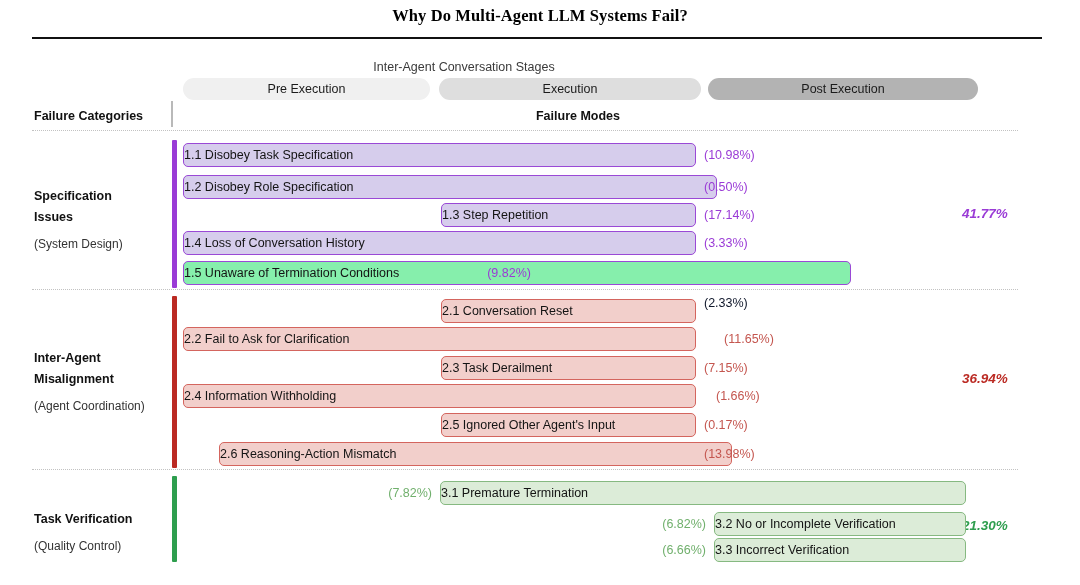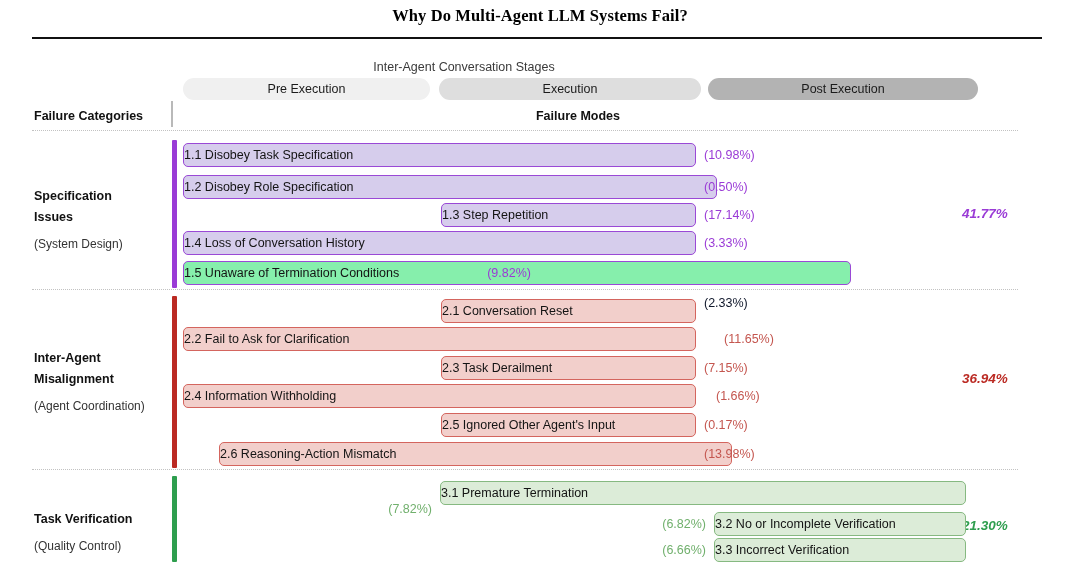--- a/index.html
+++ b/index.html
@@ -191,19 +191,19 @@
       <div class="pct right-of" style="top: 413px; color: rgb(196, 86, 79); left: 704px; width: 90px;">(0.17%)</div>
       <div class="bar" style="left: 183px; width: 513px; top: 442px; background: rgb(242, 207, 203); border-color: rgb(212, 101, 94); margin-left: 36px;"><span class="txt">2.6 Reasoning-Action Mismatch</span></div>
       <div class="pct right-of" style="top: 442px; color: rgb(196, 86, 79); left: 704px; width: 90px;">(13.98%)</div>
       <div class="cat-accent" style="top: 476px; height: 86px; background: rgb(46, 158, 78);"></div>
       <div class="cat-label" style="top: 509px;">
         <div class="l1">Task Verification</div>
         <div class="l2">(Quality Control)</div>
       </div>
       <div class="cat-total" style="top: 518px; color: rgb(46, 158, 78);">21.30%</div>
       <div class="bar" style="left: 440px; width: 526px; top: 481px; background: rgb(220, 236, 216); border-color: rgb(134, 185, 129);"><span class="txt">3.1  Premature Termination</span></div>
-      <div class="pct left-of" style="top: 481px; color: rgb(113, 176, 109); left: 342px; width: 90px; margin-top: 16px;">(7.82%)</div>
+      <div class="pct left-of" style="top: 481px; color: rgb(113, 176, 109); left: 342px; width: 90px;">(7.82%)</div>
       <div class="bar" style="left: 714px; width: 252px; top: 512px; background: rgb(220, 236, 216); border-color: rgb(134, 185, 129);"><span class="txt">3.2 No or Incomplete Verification</span></div>
       <div class="pct left-of" style="top: 512px; color: rgb(113, 176, 109); left: 616px; width: 90px;">(6.82%)</div>
       <div class="bar" style="left: 714px; width: 252px; top: 538px; background: rgb(220, 236, 216); border-color: rgb(134, 185, 129);"><span class="txt">3.3 Incorrect Verification</span></div>
       <div class="pct left-of" style="top: 538px; color: rgb(113, 176, 109); left: 616px; width: 90px;">(6.66%)</div>
     </div>
 </div>
 
 </body></html>

